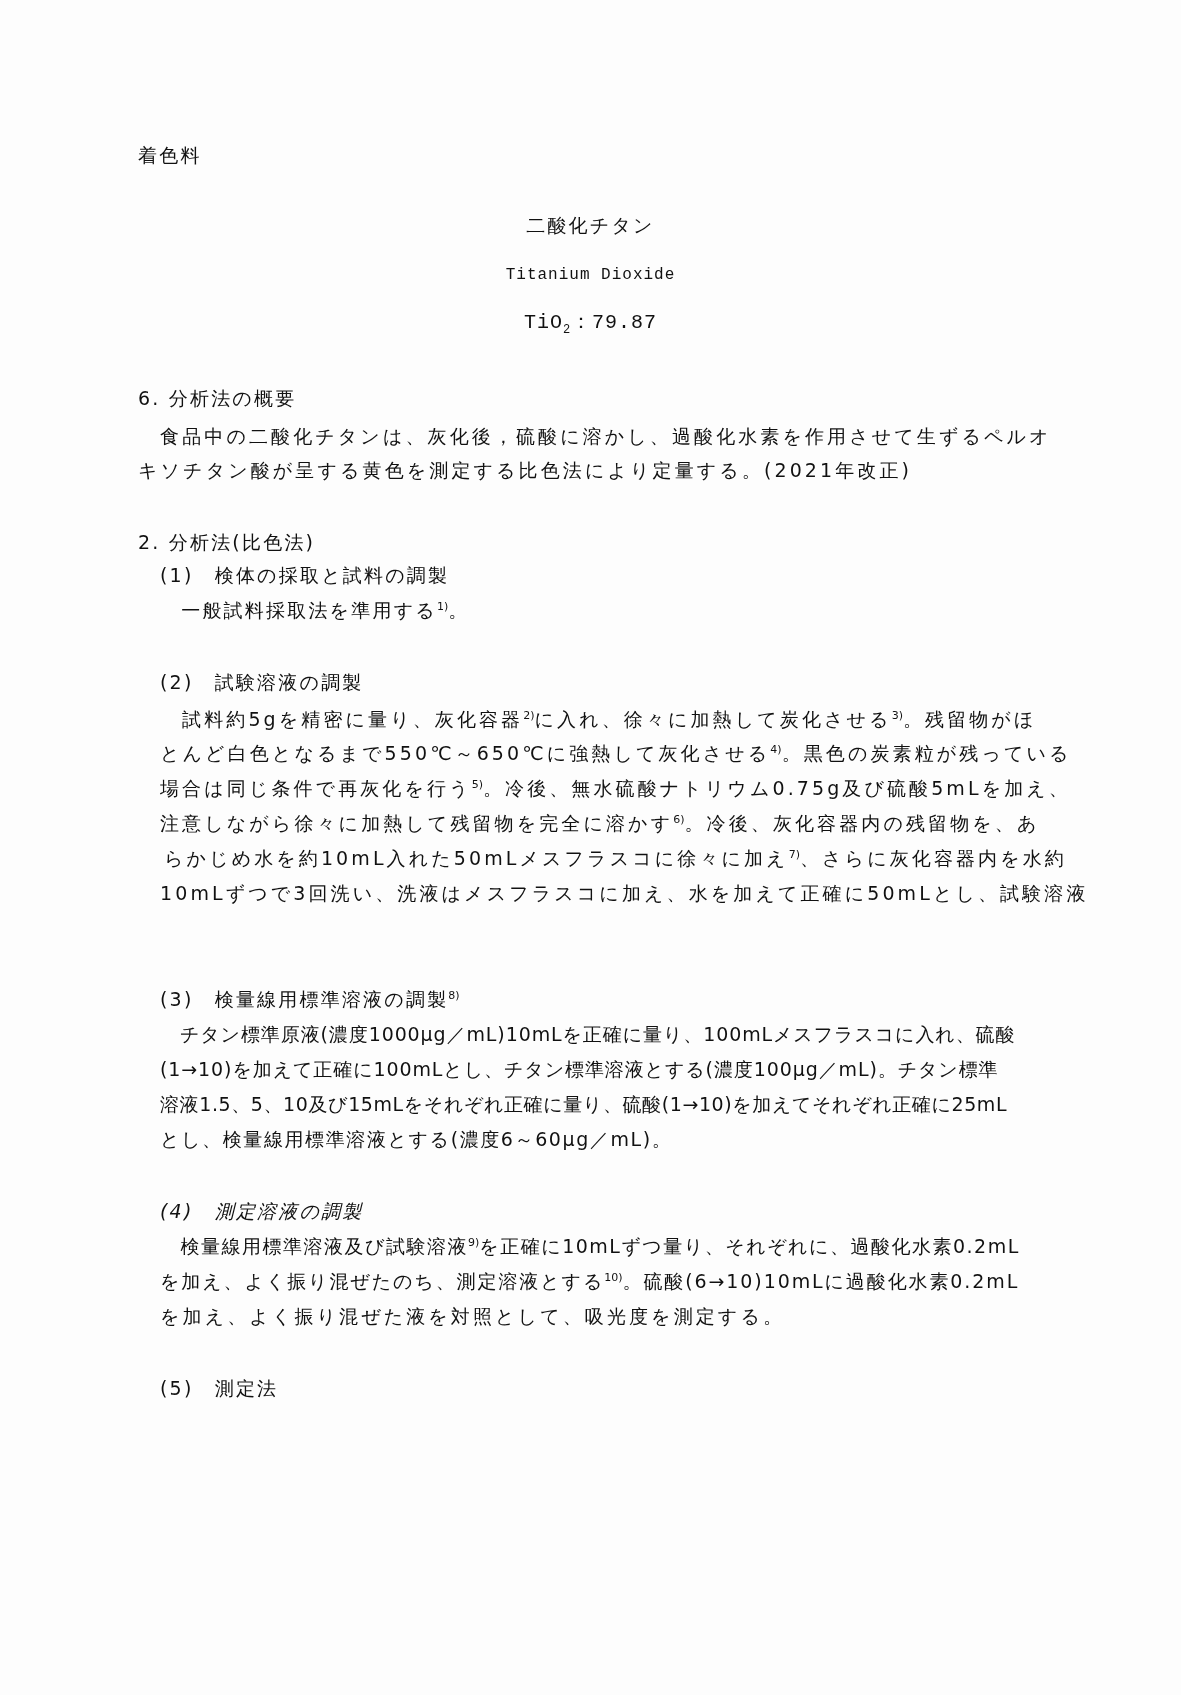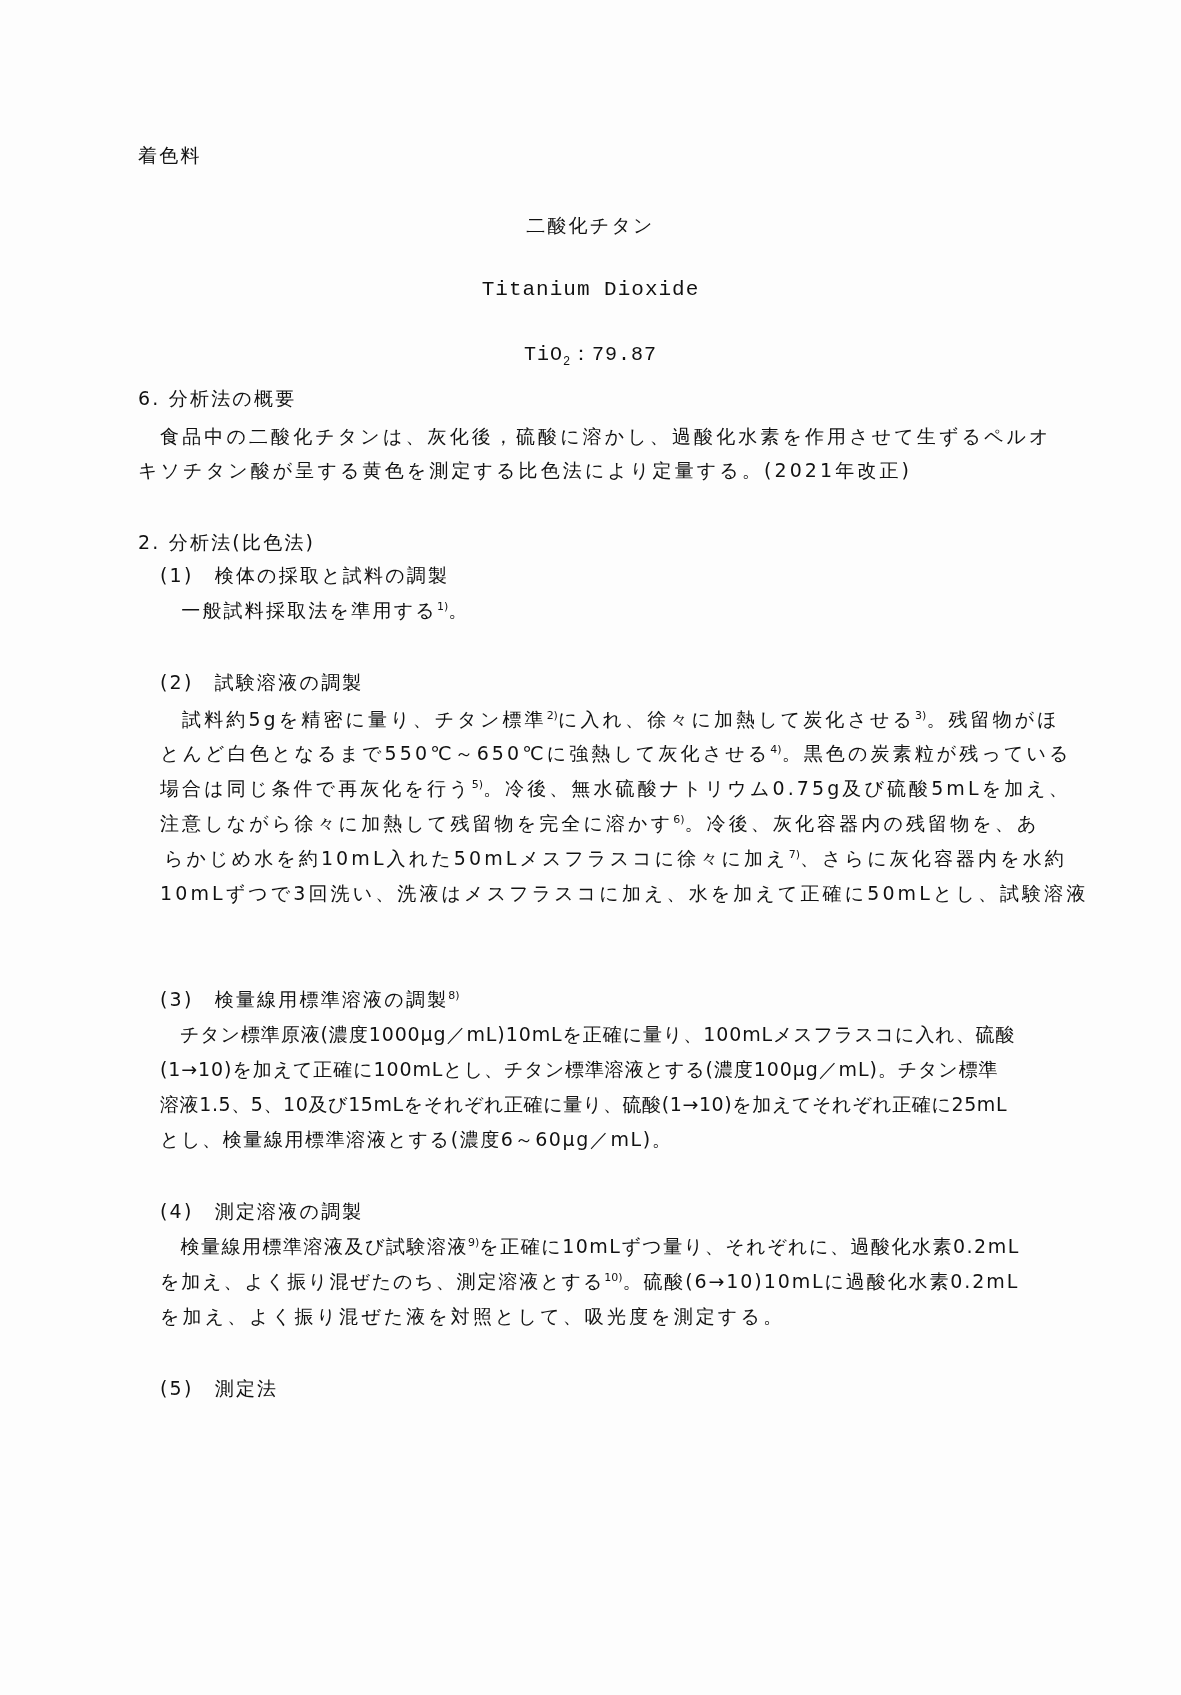--- a/index.html
+++ b/index.html
@@ -50,46 +50,46 @@
   .para-line { letter-spacing: 3.1px; }
 </style>
 </head>
 <body>
 
 <div class="page">
 
   <div class="line" style="left:138px; top:143px;">着色料</div>
 
   <div class="line center" style="top:213px;">二酸化チタン</div>
-  <div class="line center mono" style="top:278px; font-size:21px;">Titanium Dioxide</div>
-  <div class="line center mono" style="top:311px; font-size:20px;margin-top:32px;"><span>TiO</span><sub>2</sub><span>：79.87</span></div>
+  <div class="line center mono" style="top:263px; font-size:16px;">Titanium Dioxide</div>
+  <div class="line center mono" style="top:311px; font-size:20px;"><span>TiO</span><sub>2</sub><span>：79.87</span></div>
 
   <div class="line" style="left:138px; top:386px;">6. 分析法の概要</div>
   <div class="line para-line" style="left:138px; top:424px;">　食品中の二酸化チタンは、灰化後，硫酸に溶かし、過酸化水素を作用させて生ずるペルオ</div>
   <div class="line para-line" style="left:138px; top:458px;">キソチタン酸が呈する黄色を測定する比色法により定量する。(2021年改正)</div>
 
   <div class="line" style="left:138px; top:530px;">2. 分析法(比色法)</div>
 
   <div class="line" style="left:160px; top:563px;">(1)　検体の採取と試料の調製</div>
   <div class="line" style="left:160px; top:598px;"><span>　一般試料採取法を準用する</span><sup>1)</sup><span>。</span></div>
 
   <div class="line" style="left:160px; top:670px;">(2)　試験溶液の調製</div>
-  <div class="line para-line" style="left:160px; top:707px;"><span>　試料約5gを精密に量り、チタン標準</span><sup>2)</sup><span>に入れ、徐々に加熱して炭化させる</span><sup>3)</sup><span>。残留物がほ</span></div>
+  <div class="line para-line" style="left:160px; top:707px;"><span>　試料約5gを精密に量り、灰化容器</span><sup>2)</sup><span>に入れ、徐々に加熱して炭化させる</span><sup>3)</sup><span>。残留物がほ</span></div>
   <div class="line para-line" style="left:160px; top:741px;"><span>とんど白色となるまで550℃～650℃に強熱して灰化させる</span><sup>4)</sup><span>。黒色の炭素粒が残っている</span></div>
   <div class="line para-line" style="left:160px; top:776px;"><span>場合は同じ条件で再灰化を行う</span><sup>5)</sup><span>。冷後、無水硫酸ナトリウム0.75g及び硫酸5mLを加え、</span></div>
   <div class="line para-line" style="left:160px; top:811px;"><span>注意しながら徐々に加熱して残留物を完全に溶かす</span><sup>6)</sup><span>。冷後、灰化容器内の残留物を、あ</span></div>
   <div class="line para-line" style="left:164px; top:846px;"><span>らかじめ水を約10mL入れた50mLメスフラスコに徐々に加え</span><sup>7)</sup><span>、さらに灰化容器内を水約</span></div>
   <div class="line para-line" style="left:160px; top:881px;">10mLずつで3回洗い、洗液はメスフラスコに加え、水を加えて正確に50mLとし、試験溶液</div>
 
   <div class="line" style="left:160px; top:987px;"><span>(3)　検量線用標準溶液の調製</span><sup>8)</sup></div>
   <div class="line" style="left:160px; top:1022px; letter-spacing:0.9px;">　チタン標準原液(濃度1000μg／mL)10mLを正確に量り、100mLメスフラスコに入れ、硫酸</div>
   <div class="line" style="left:160px; top:1057px; letter-spacing:0.9px;">(1→10)を加えて正確に100mLとし、チタン標準溶液とする(濃度100μg／mL)。チタン標準</div>
   <div class="line" style="left:160px; top:1092px; letter-spacing:0.6px;">溶液1.5、5、10及び15mLをそれぞれ正確に量り、硫酸(1→10)を加えてそれぞれ正確に25mL</div>
   <div class="line" style="left:160px; top:1127px; letter-spacing:1.6px;">とし、検量線用標準溶液とする(濃度6～60μg／mL)。</div>
 
-  <div class="line" style="left:160px; top:1199px;">(4)　測定溶液の調製</div>
+  <div class="line" style="left:160px; top:1199px;font-style:italic;">(4)　測定溶液の調製</div>
   <div class="line" style="left:160px; top:1234px; letter-spacing:1.5px;"><span>　検量線用標準溶液及び試験溶液</span><sup>9)</sup><span>を正確に10mLずつ量り、それぞれに、過酸化水素0.2mL</span></div>
   <div class="line" style="left:160px; top:1269px; letter-spacing:1.9px;"><span>を加え、よく振り混ぜたのち、測定溶液とする</span><sup>10)</sup><span>。硫酸(6→10)10mLに過酸化水素0.2mL</span></div>
   <div class="line para-line" style="left:160px; top:1304px;">を加え、よく振り混ぜた液を対照として、吸光度を測定する。</div>
 
   <div class="line" style="left:160px; top:1376px;">(5)　測定法</div>
 
 </div>
 
 </body></html>

